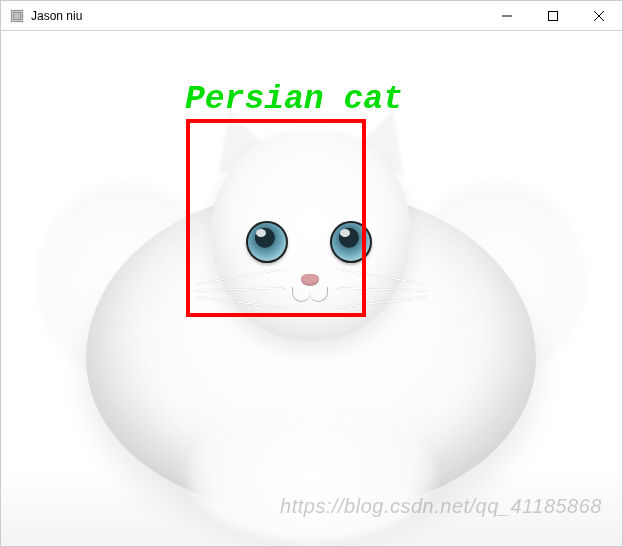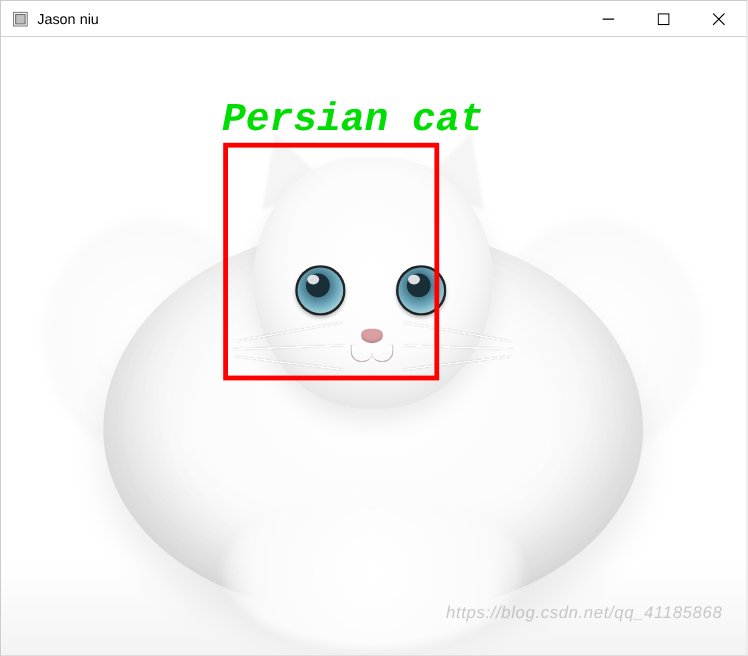--- a/index.html
+++ b/index.html
@@ -174,21 +174,21 @@
     }
     .detection-box {
       position: absolute;
       border-style: solid;
     }
     .watermark {
       position: absolute;
       right: 20px;
       bottom: 28px;
       font-family: Arial, sans-serif;
-      font-size: 14px;
+      font-size: 20px;
       color: rgba(120,120,120,0.38);
       letter-spacing: 0.5px;
     }
   </style>
 </head>
 <body>
 
 <div class="window">
   <div class="titlebar">
     <span class="titlebar-icon">

